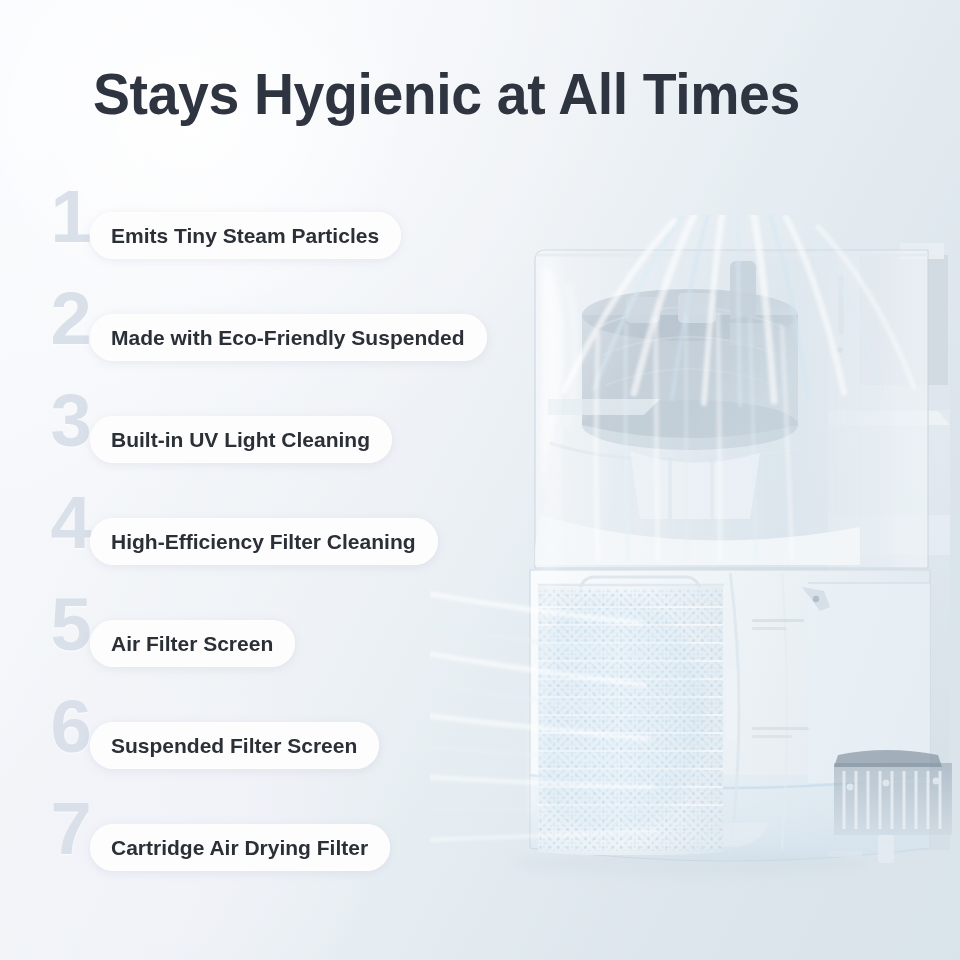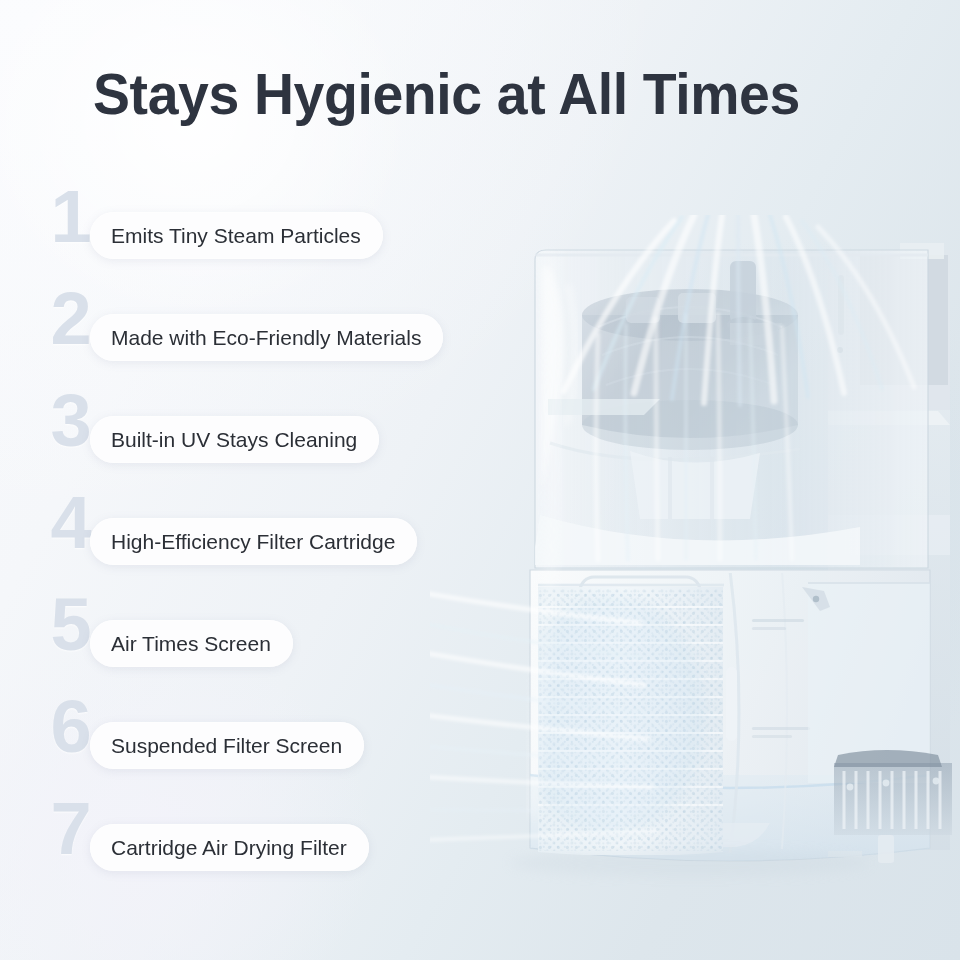--- a/index.html
+++ b/index.html
@@ -111,21 +111,21 @@
     background: #fdfdfe;
     box-shadow:
       0 2px 10px rgba(120,134,160,0.13),
       0 0 0 0.5px rgba(255,255,255,0.9) inset;
     z-index: 2;
   }
 
   .feature-label {
     font-size: 21px;
     line-height: 1;
-    font-weight: 400;
+    font-weight: 700;
     color: #2b2f36;
     white-space: nowrap;
   }
 
   
   .product-stage {
     position: absolute;
     left: 430px;
     top: 215px;
     width: 530px;
@@ -390,42 +390,42 @@
     <div class="feature-row">
       <span class="feature-index">1</span>
       <span class="feature-pill">
         <span class="feature-label">Emits Tiny Steam Particles</span>
       </span>
     </div>
 
     <div class="feature-row">
       <span class="feature-index">2</span>
       <span class="feature-pill">
-        <span class="feature-label">Made with Eco-Friendly Materials</span>
+        <span class="feature-label">Made with Eco-Friendly Suspended</span>
       </span>
     </div>
 
     <div class="feature-row">
       <span class="feature-index">3</span>
       <span class="feature-pill">
-        <span class="feature-label">Built-in UV Stays Cleaning</span>
+        <span class="feature-label">Built-in UV Light Cleaning</span>
       </span>
     </div>
 
     <div class="feature-row">
       <span class="feature-index">4</span>
       <span class="feature-pill">
-        <span class="feature-label">High-Efficiency Filter Cartridge</span>
+        <span class="feature-label">High-Efficiency Filter Cleaning</span>
       </span>
     </div>
 
     <div class="feature-row">
       <span class="feature-index">5</span>
       <span class="feature-pill">
-        <span class="feature-label">Air Times Screen</span>
+        <span class="feature-label">Air Filter Screen</span>
       </span>
     </div>
 
     <div class="feature-row">
       <span class="feature-index">6</span>
       <span class="feature-pill">
         <span class="feature-label">Suspended Filter Screen</span>
       </span>
     </div>
 

